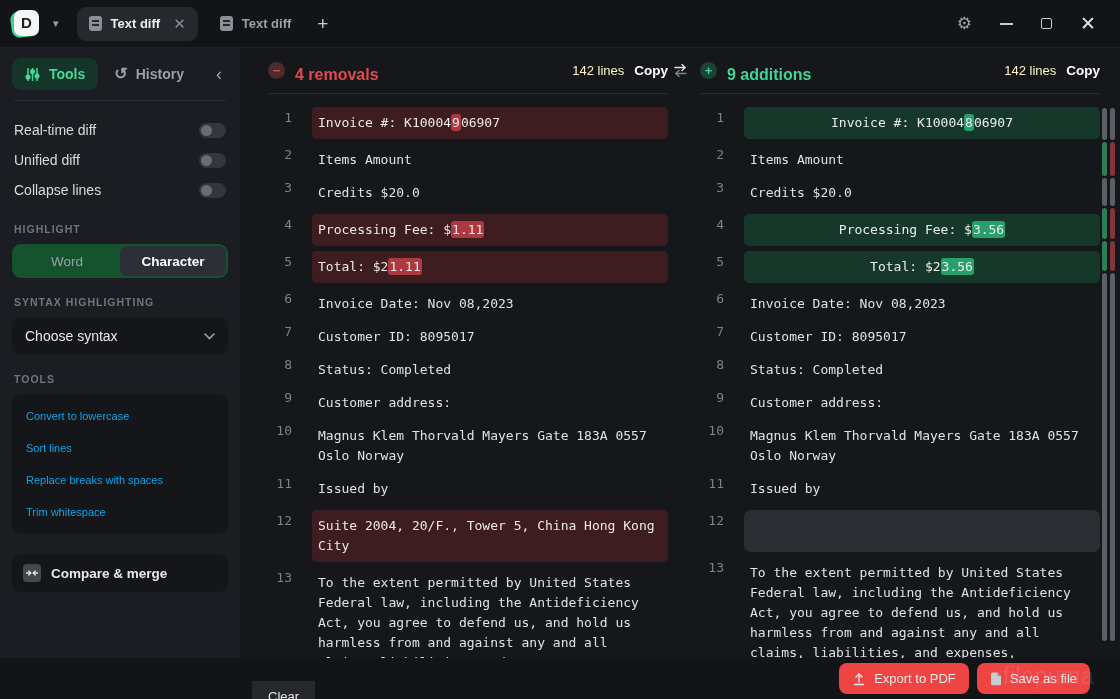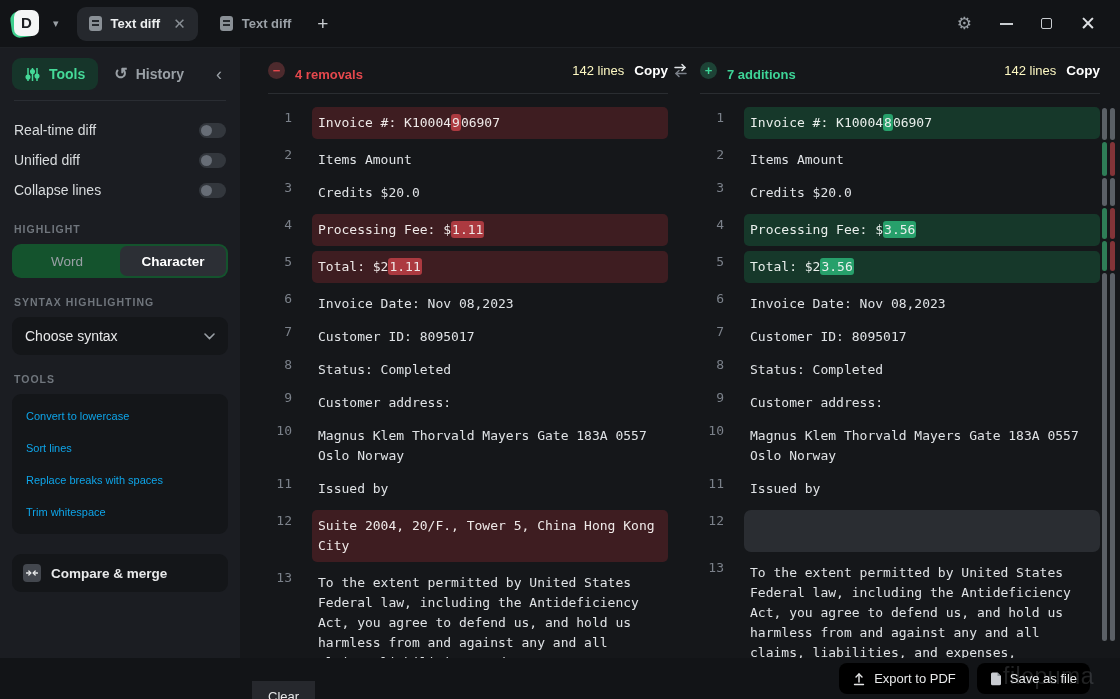--- a/index.html
+++ b/index.html
@@ -63,53 +63,53 @@
 
   
   .main { position:absolute; left:240px; top:48px; right:0; bottom:0; background:#15171a; }
   .pane { position:absolute; top:0; bottom:41px; width:400px; }
   .pane.left { left:28px; } .pane.right { left:460px; }
   .pane-header { height:46px; display:flex; align-items:center; gap:10px; border-bottom:1px solid #2a2d31; }
   .badge-circle { width:17px; height:17px; border-radius:50%; display:flex; align-items:center; justify-content:center;
     font-size:13px; font-weight:700; flex:none; }
   .badge-circle.rem { background:#4d2a2d; color:#e5484d; }
   .badge-circle.add { background:#1d4336; color:#3ed598; }
-  .badge-text { font-size:13px; font-weight:600;margin-top:8px; }
+  .badge-text { font-size:16px; font-weight:600;margin-top:8px; }
   .badge-text.rem { color:#e5484d; } .badge-text.add { color:#3ed598; }
   .lines-count { margin-left:auto; font-size:13px; color:#fef9c3; }
   .copy-btn { font-size:13.5px; font-weight:700; color:#ffffff; cursor:pointer; }
   .swap { position:absolute; left:432px; top:15px; cursor:pointer; }
   .pane-content { position:absolute; left:0; right:0; top:54px; bottom:0; overflow:hidden;
     font-family:"DejaVu Sans Mono", monospace; font-size:13px; line-height:20px; }
   .drow { display:flex; margin:1px 0; }
   .drow.hl { margin:5px 0; }
   .dnum { width:24px; flex:none; text-align:right; color:#7b818a; padding-top:1px; }
   .dtxt { flex:1; margin-left:20px; padding:6px 6px; color:#dfe2e5; border-radius:5px;
     white-space:pre-wrap; word-break:break-word; }
   .dtxt.removed { background:#3e1d21; color:#efe9e8; }
-  .dtxt.added { background:#16382a; color:#e9efec; }
+  .dtxt.added { background:#16382a; color:#e9efec;text-align:center; }
   .dtxt.empty { background:#2a2d32; min-height:42px; border-radius:7px; }
   .mark { border-radius:3px; padding:1px 1px; }
   .mark.rem { background:#ac3a40; }
   .mark.add { background:#27a06b; }
 
   
   .minimap { position:absolute; right:4px; top:60px; bottom:47px; width:14px; display:flex; gap:3px; }
   .mini-col { width:5px; display:flex; flex-direction:column; gap:2px; }
   .mini-seg { width:5px; border-radius:3px; background:#5b6066; }
   .mini-seg.diff-l { background:#2e7d57; }
   .mini-seg.diff-r { background:#833438; }
 
   
   .bottombar { position:absolute; left:0; right:0; bottom:0; height:41px; background:#121417;
     display:flex; align-items:center; }
   .btn-clear { margin-left:252px; background:#26282d; border-radius:0; padding:8px 16px;
     font-size:13px; color:#e8e9ea; cursor:pointer;margin-top:36px; }
   .bottom-right { margin-left:auto; display:flex; gap:8px; margin-right:30px; }
-  .btn-dark { display:flex; align-items:center; gap:8px; background:#000000; border-radius:8px;
+  .btn-dark { display:flex; align-items:center; gap:8px; background:#ef4444; border-radius:8px;
     padding:8px 13px; font-size:13px; color:#e8e9ea; cursor:pointer; }
   .watermark { position:absolute; right:26px; bottom:9px; font-size:23px; color:rgba(205,210,215,0.16);
     pointer-events:none; z-index:10; letter-spacing:0.5px; }
 </style>
 </head>
 <body>
 
 <div id="app">
 
   <div class="topbar">
@@ -297,21 +297,21 @@
               <line x1="14" y1="10.5" x2="4" y2="10.5"></line>
               <polyline points="7,7.5 4,10.5 7,13.5"></polyline>
             </g>
         </g>
       </svg>
     </span>
 
     <div class="pane right">
       <div class="pane-header">
         <span class="badge-circle add">+</span>
-        <span class="badge-text add">7 additions</span>
+        <span class="badge-text add">9 additions</span>
         <span class="lines-count">142 lines</span>
         <span class="copy-btn">Copy</span>
       </div>
       <div class="pane-content" id="pane-right">
           <div class="drow hl">
             <span class="dnum">1</span>
             <span class="dtxt added"><span>Invoice #: K10004</span><span class="mark add">8</span><span>06907</span></span>
           </div>
           <div class="drow">
             <span class="dnum">2</span>

